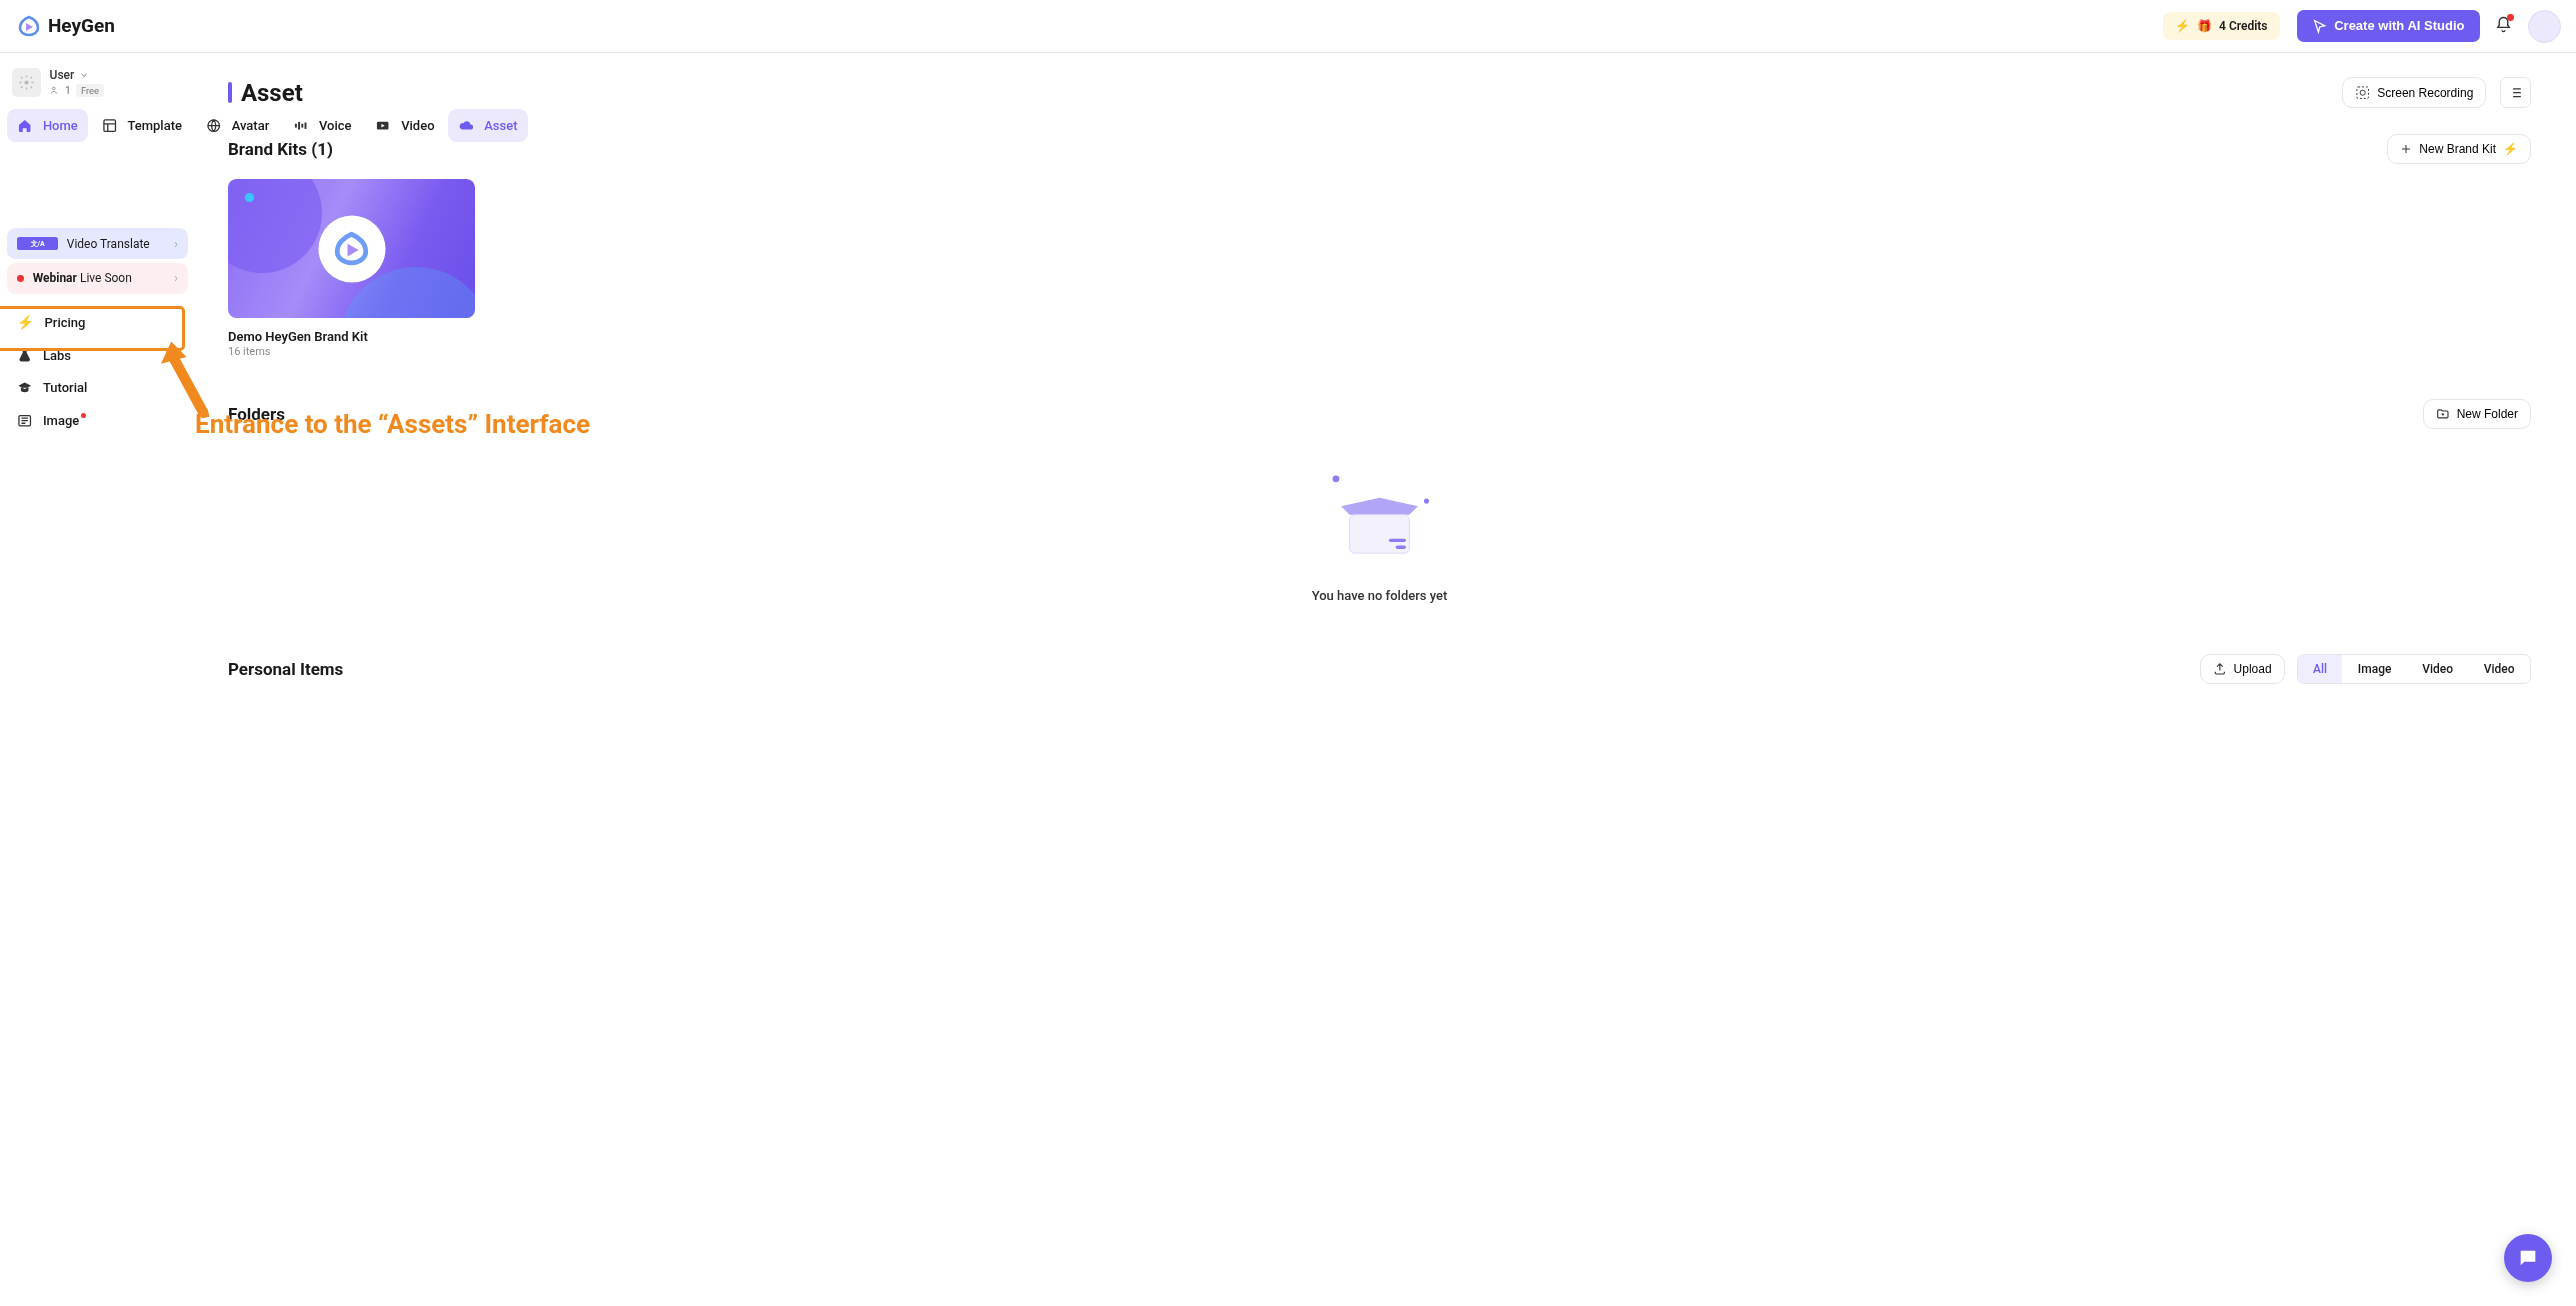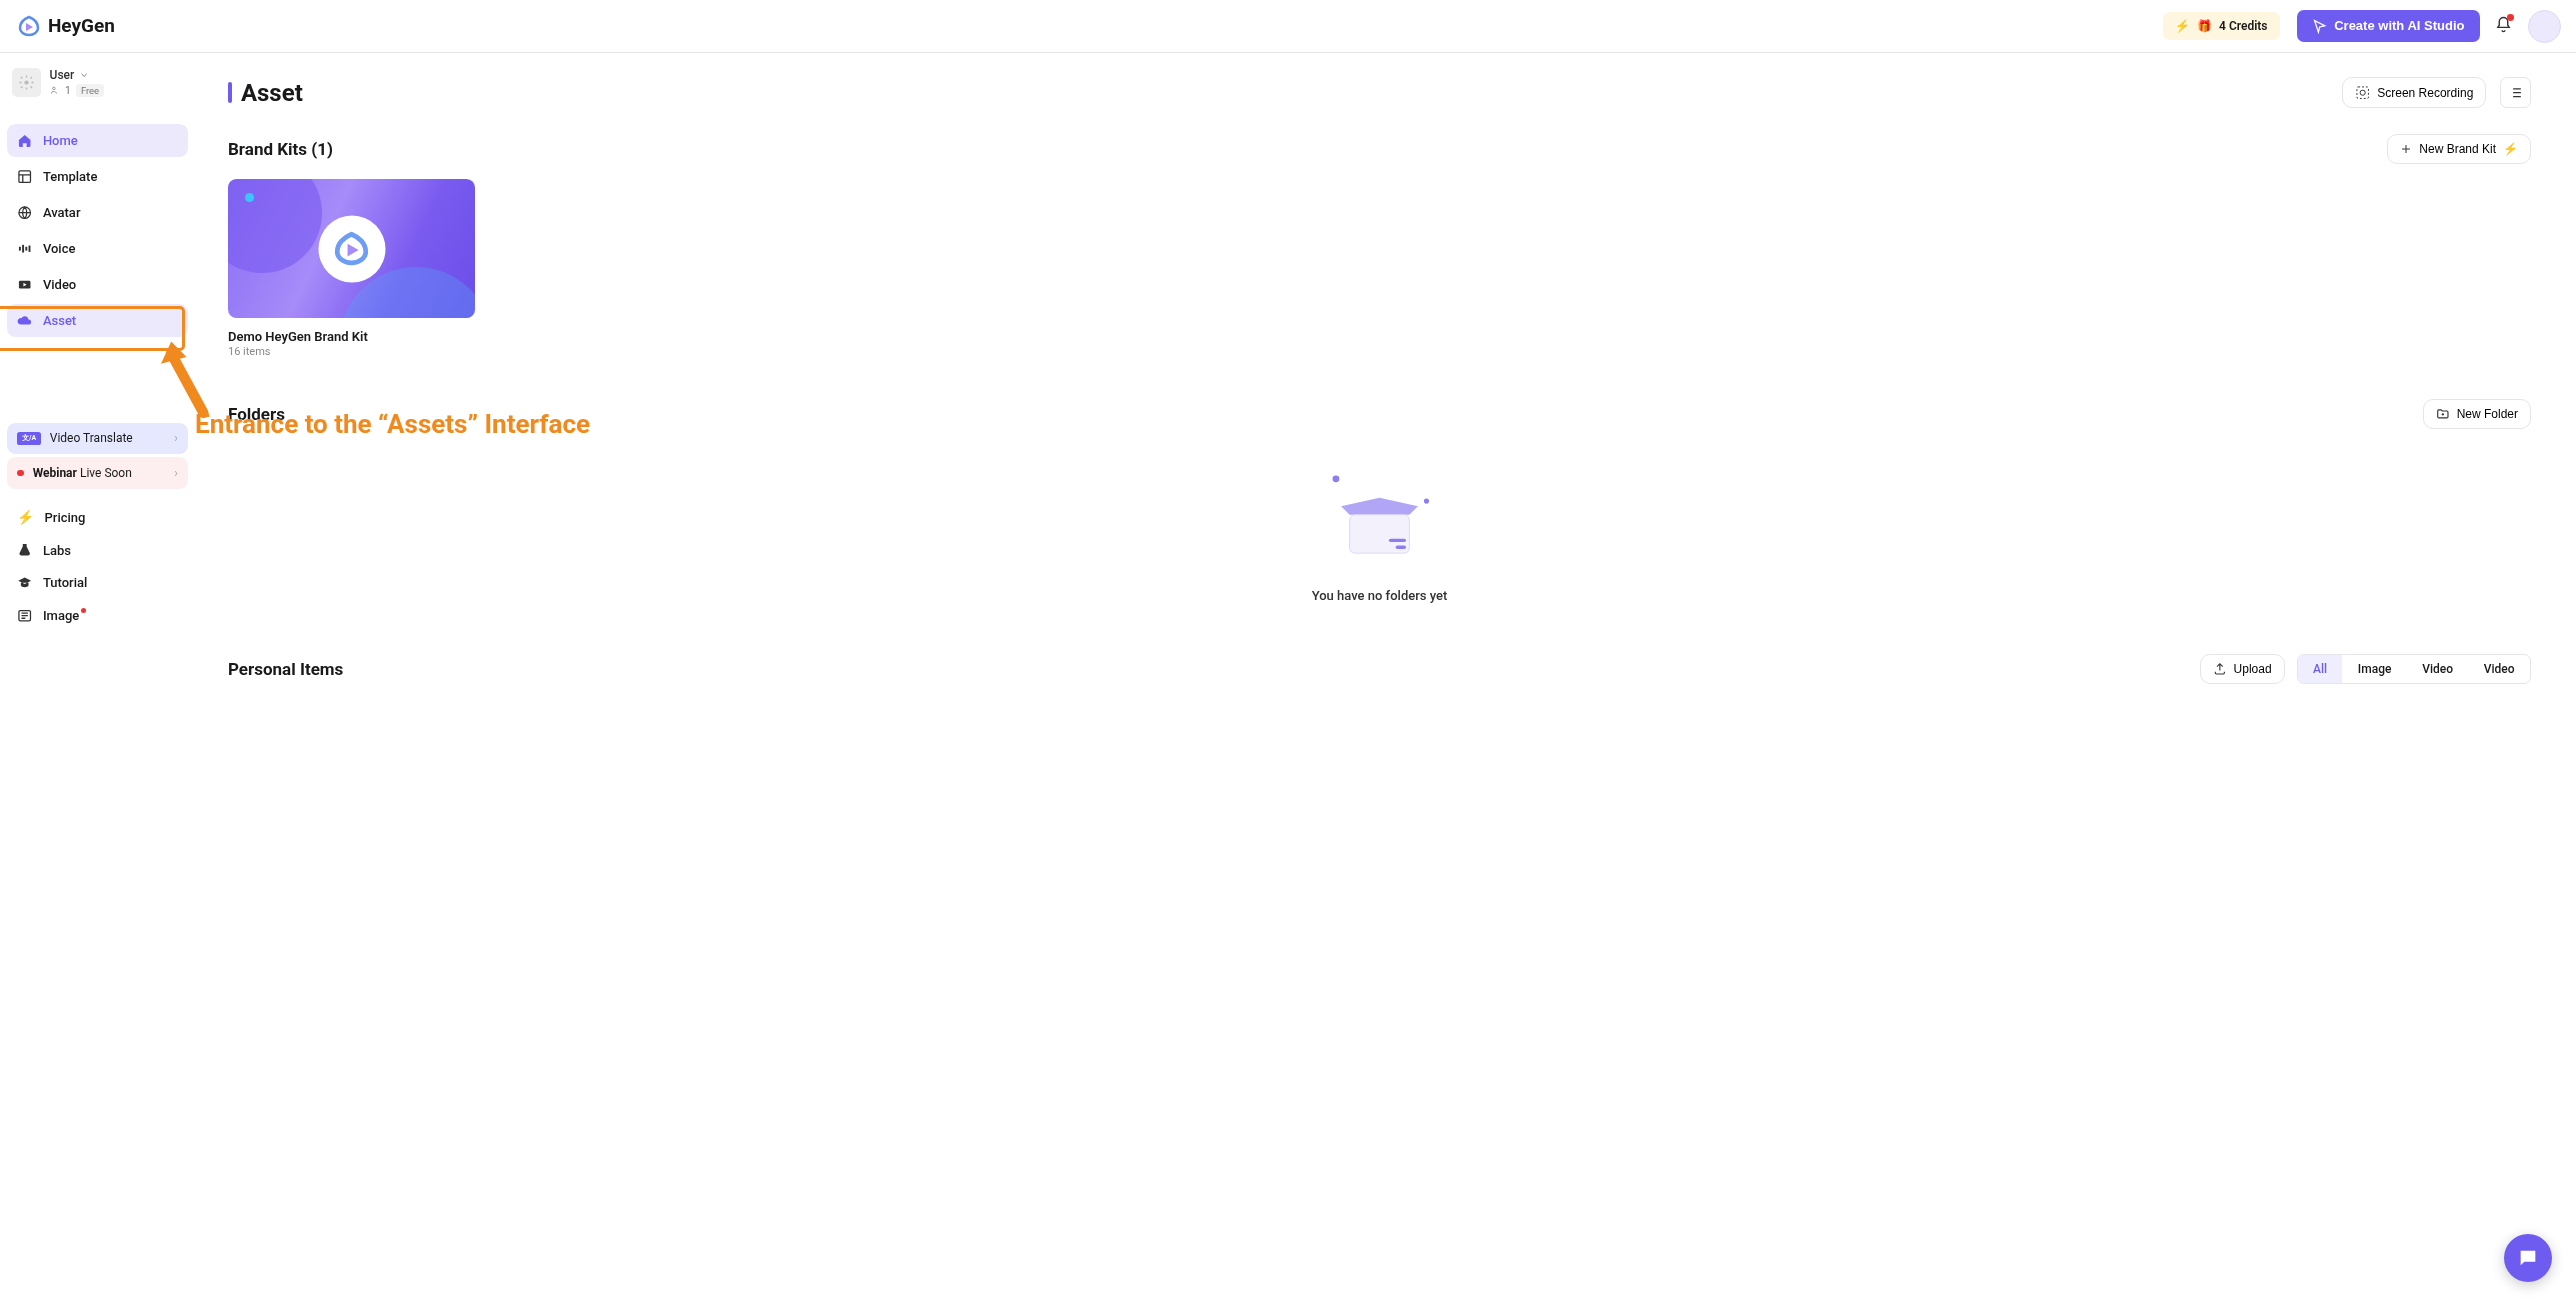--- a/index.html
+++ b/index.html
@@ -58,21 +58,21 @@
 
   
   .user-box { display: flex; align-items: flex-start; gap: 8.6px; padding: 0 5.1px 12px 5.1px; }
   .user-thumb { width: 29px; height: 29px; border-radius: 5.1px; background: #eee; display:flex; align-items:center; justify-content:center; }
   .user-meta { font-size: 10.3px; color: #333; display:flex; flex-direction:column; gap:1.7px; }
   .user-name-row { display:flex; align-items:center; gap:5.1px; font-size:12px; font-weight:500;}
   .user-sub { display:flex; align-items:center; gap:5.1px; color:#777; }
   .pill { background:#f2f2f2; border-radius:3.4px; padding:0.9px 5.1px; font-size:9.4px; }
 
   
-  .nav { display:flex; flex-direction:column; gap:3.4px; margin-top:15px; }
+  .nav { display:flex; flex-direction:row; gap:3.4px; margin-top:0; }
   .nav-item {
     display:flex; align-items:center; gap:10.3px;
     padding: 8.6px 10.3px; border-radius:8.6px;
     font-size:13px; font-weight:500; cursor:pointer;
   }
   .nav-item svg, .nav-item .ico { width:15.4px; height:15.4px; flex-shrink:0; color:#333; }
   .nav-item.active { background: var(--purple-light); color: var(--purple); }
   .nav-item.active svg { color: var(--purple); }
   .nav-spacer { height: 86px; }
   .nav-item-sm {
@@ -247,21 +247,21 @@
           </svg>
         <span>Asset</span>
       </div>
     </div>
 
     <div class="asset-highlight" style="left:-5.1px; top:253px; width:190px; height:45px;"></div>
 
     <div class="nav-spacer"></div>
 
     <div class="nav-item-sm vt">
-      <span class="ico" style="width:24px;height:13.7px;border-radius:2.6px;background:#6e5cf0;color:#fff;font-size:6.9px;display:flex;align-items:center;justify-content:center;font-weight:700;">文/A</span>
+      <span class="ico" style="width:41px;height:13.7px;border-radius:2.6px;background:#6e5cf0;color:#fff;font-size:6.9px;display:flex;align-items:center;justify-content:center;font-weight:700;">文/A</span>
       <span>Video Translate</span>
       <span class="chev">›</span>
     </div>
     <div class="nav-item-sm webinar">
       <span class="reddot"></span>
       <span><b>Webinar</b> <span>Live Soon</span></span>
       <span class="chev">›</span>
     </div>
 
     <div style="height:12px"></div>

